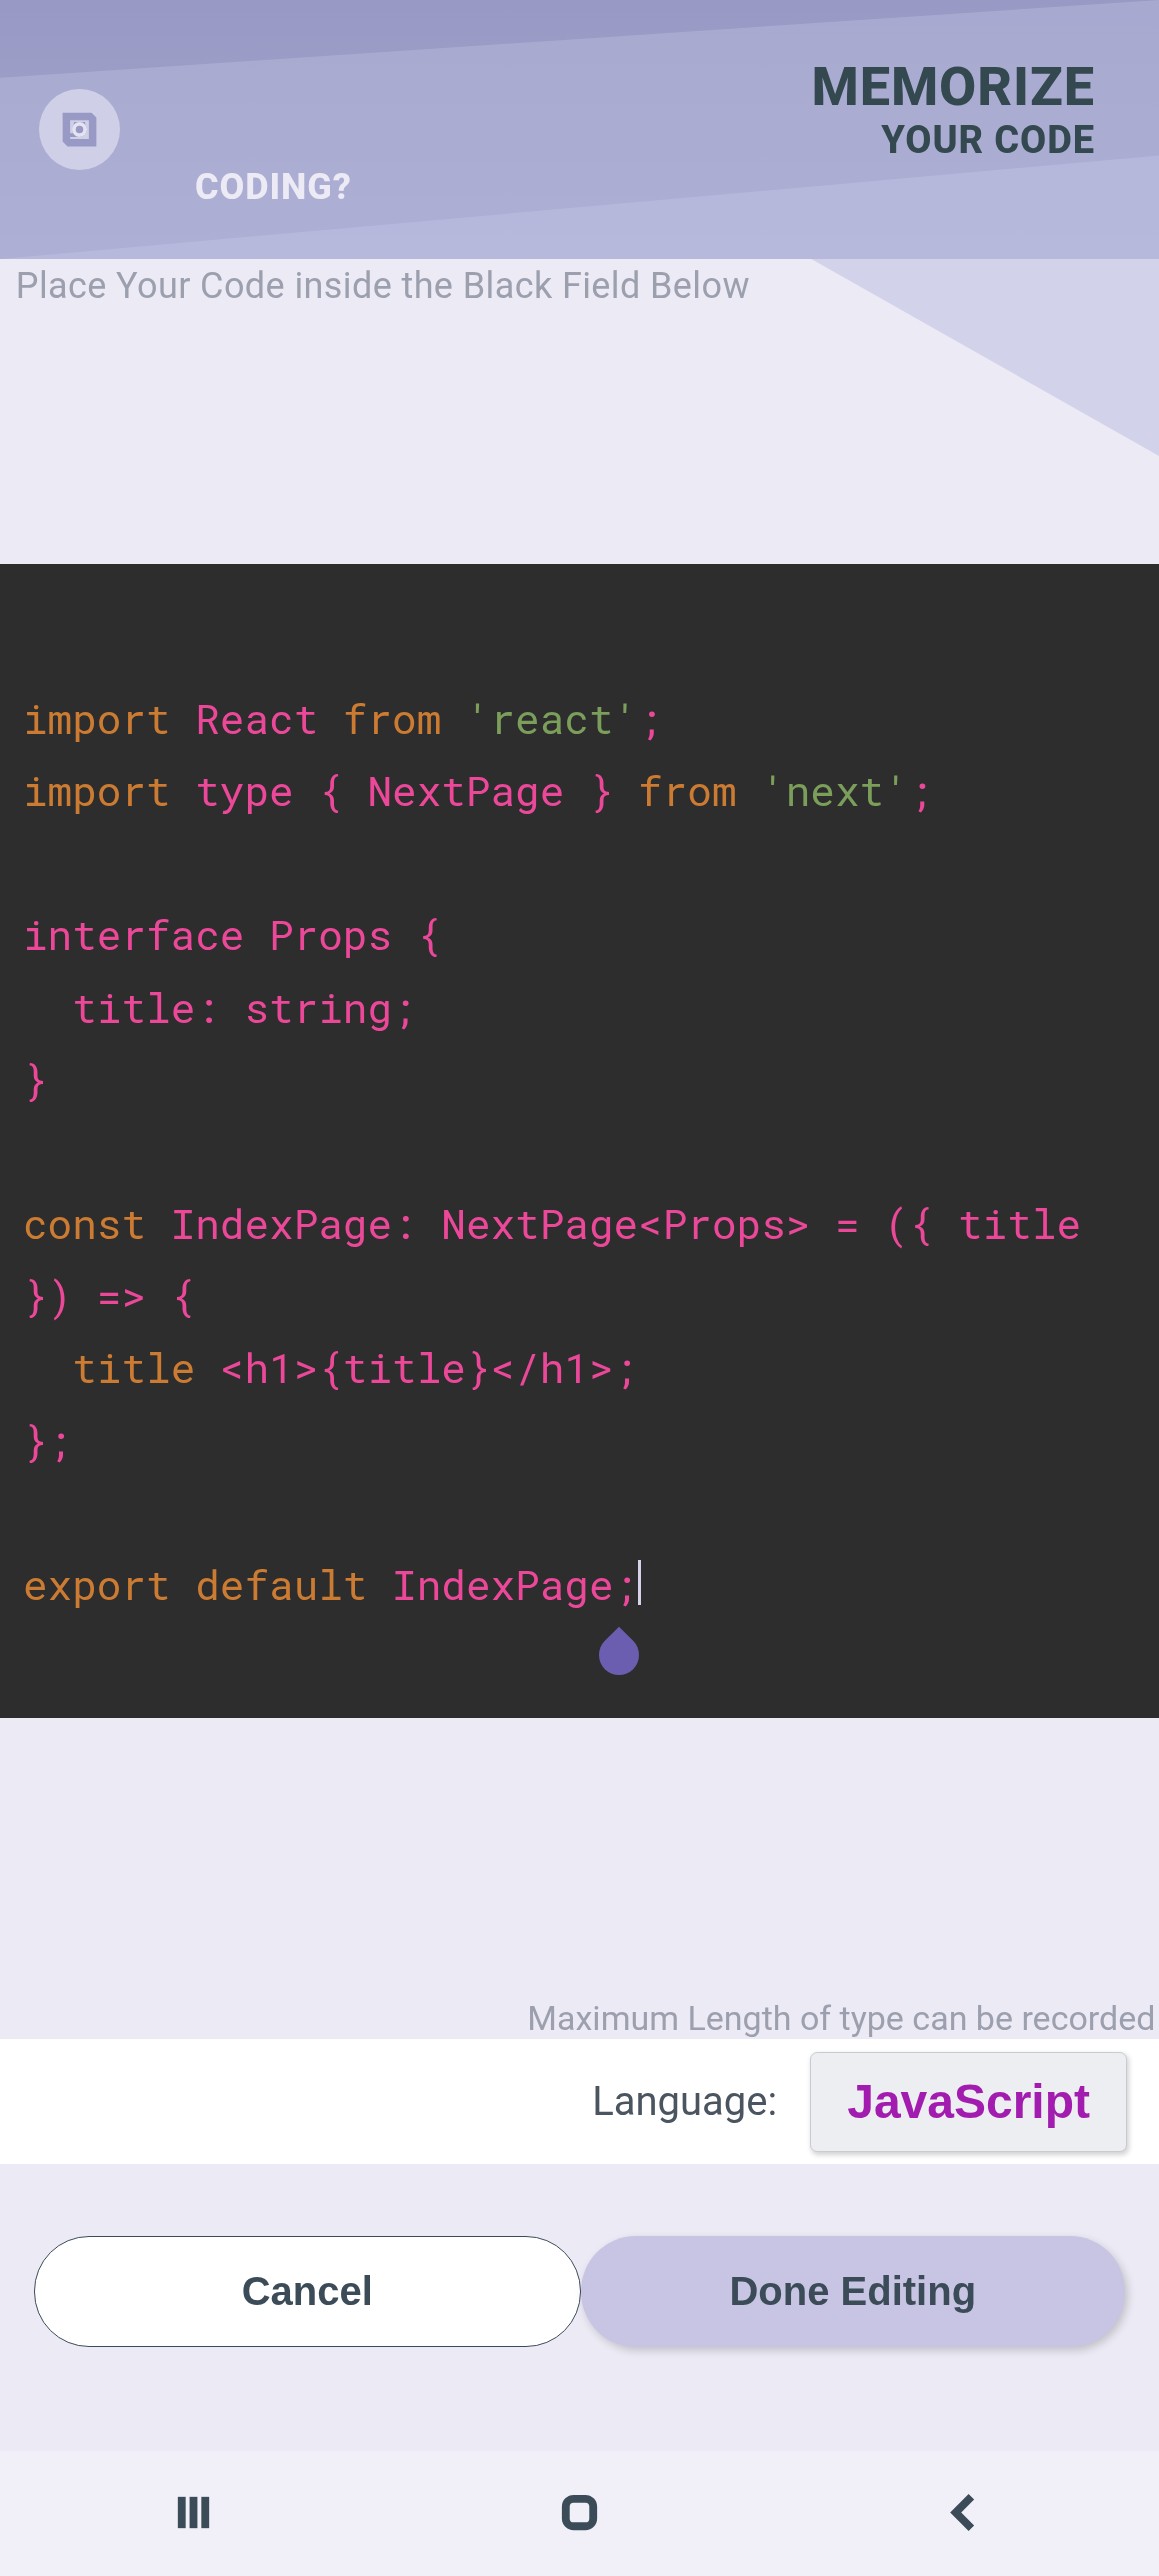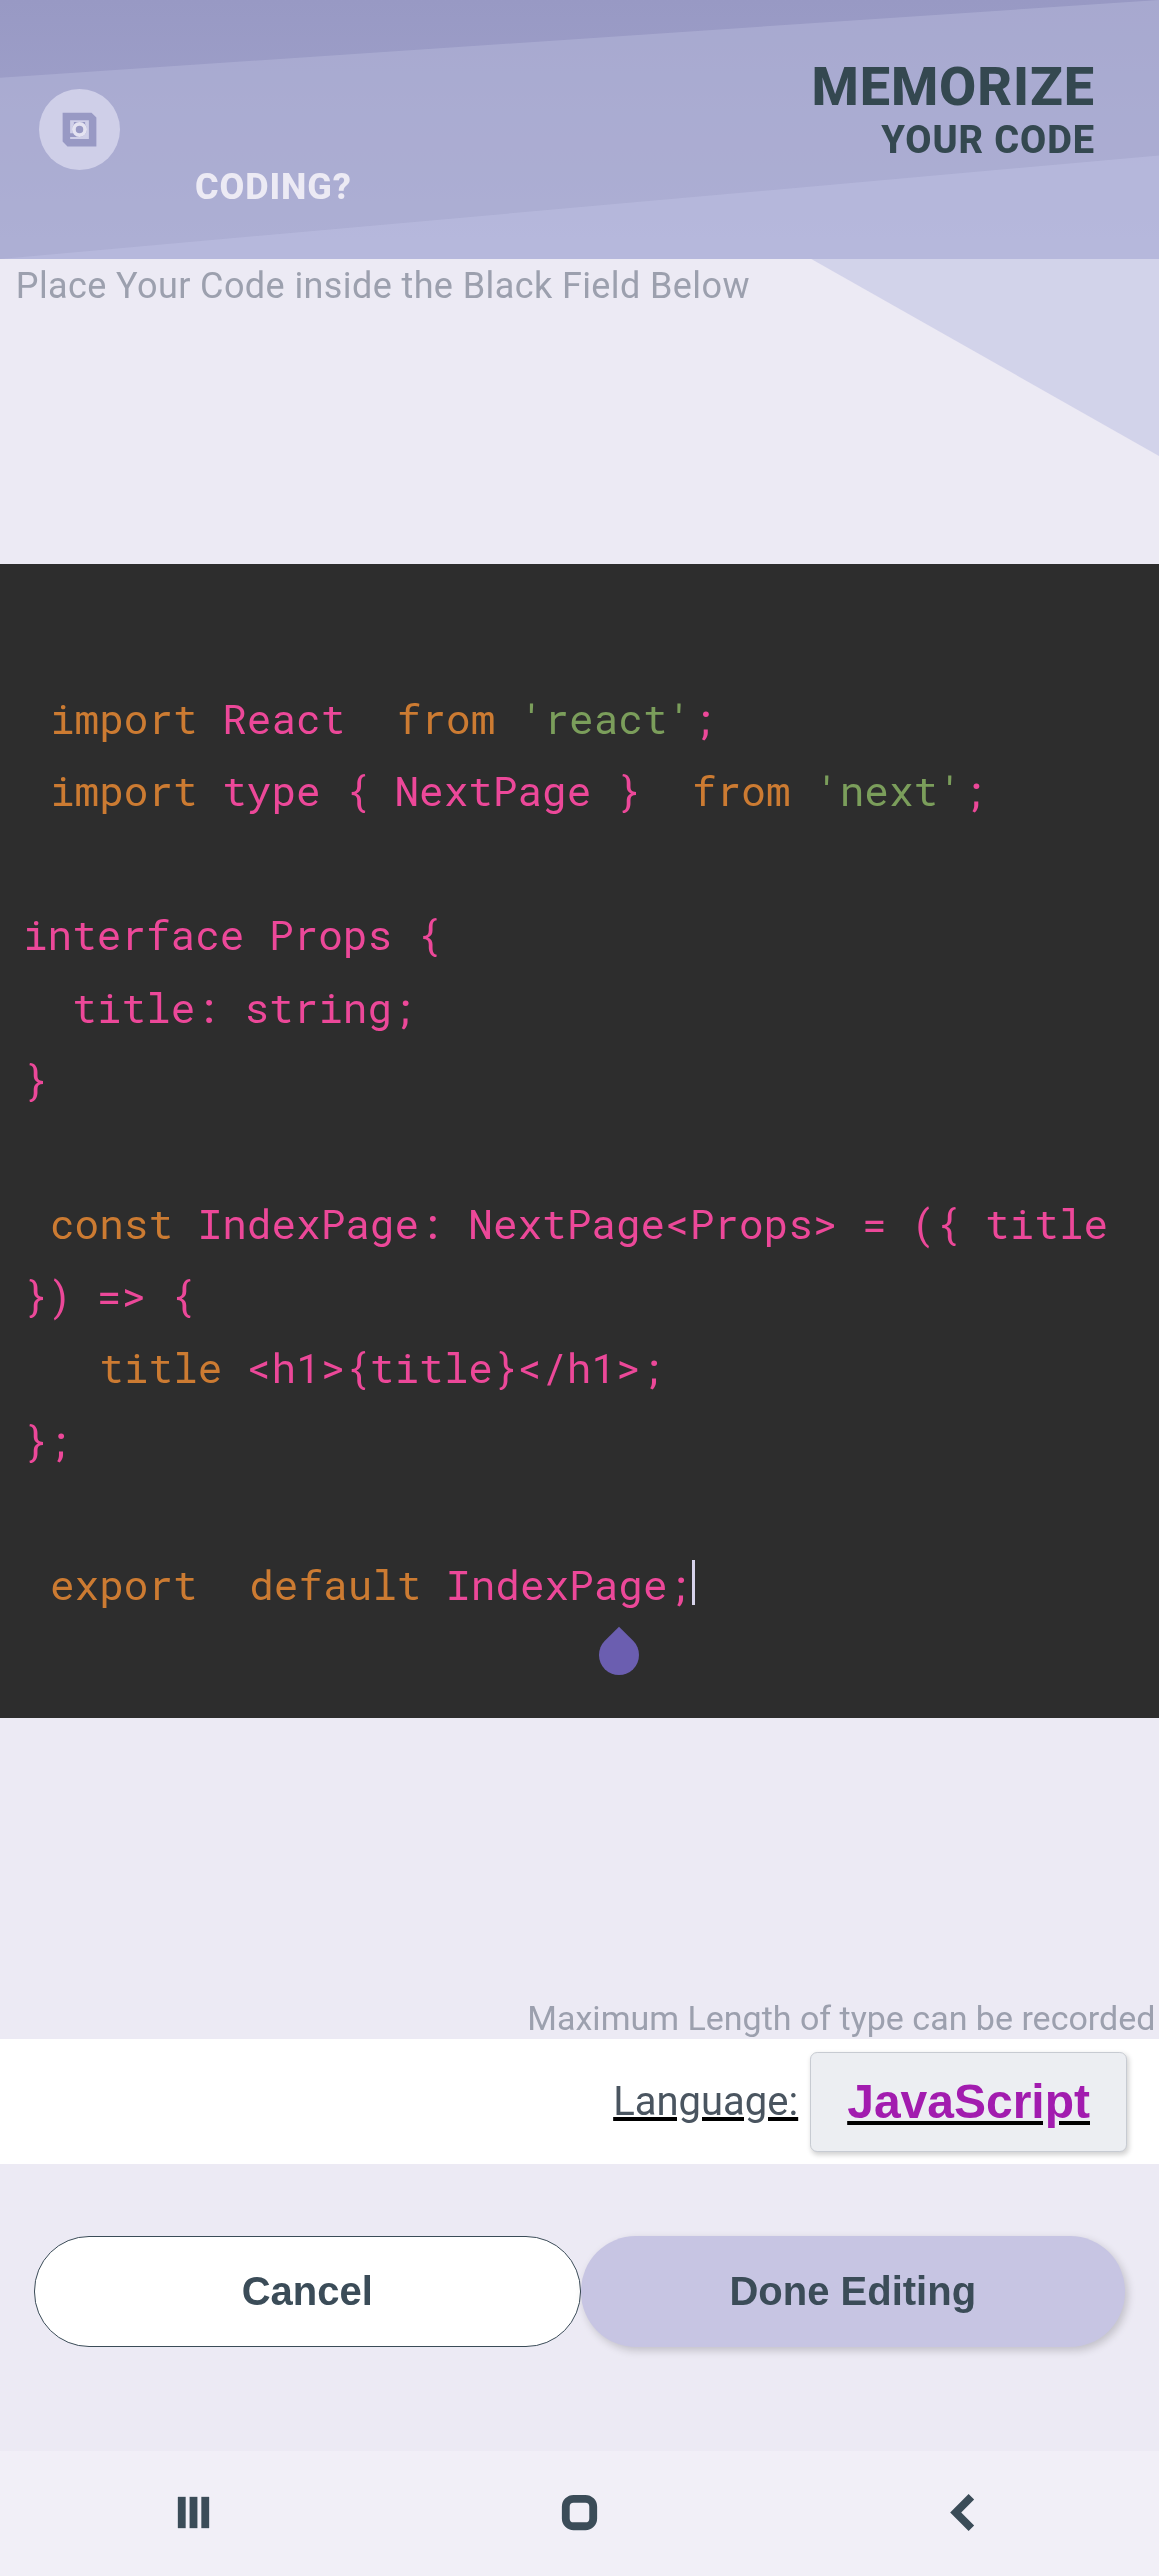--- a/index.html
+++ b/index.html
@@ -64,21 +64,21 @@
 
   
   .editor {
     position:absolute; left:0; top:564px; width:100%; height:1154px;
     background:#2d2d2d; color:#d2d4d8;
     font-family: "Roboto Mono","SF Mono",Menlo,Consolas,monospace;
     font-size:41px; line-height:1.76;
     padding:118px 23px 23px 23px;
     white-space:pre-wrap; word-break:break-word;
   }
-  .kw  { color:#cc7b32;margin-left:27px; }   
+  .kw  { color:#cc7b32; }   
   .str { color:#7b9e5b; }   
   .txt { color:#ec4899; }
 
   
   .caret {
     display:inline-block; width:2.7px; height:45px; background:#d6d2ea; vertical-align:-5.4px;
   }
   
   .cursor-handle {
     position:absolute;
@@ -88,21 +88,21 @@
   }
 
   .maxlen {
     position:absolute; right:3.6px; top:1998px;
     font-size:34px; color:#9ca0ae;
   }
 
   .langrow {
     position:absolute; left:0; top:2039px; width:100%; height:125px;
     background:#ffffff;
-    display:flex; align-items:center; justify-content:flex-end; gap:12px; padding-right:32px;text-decoration:underline;
+    display:flex; align-items:center; justify-content:flex-end; gap:33px; padding-right:32px;
   }
   .langlabel { font-size:40px; color:#4a5560; }
   .langbtn {
     background:#eceef2; border:0.9px solid #c7cbd2; border-radius:7.2px;
     padding:21.5px 36px; font-size:48px; font-weight:700; color:#a21caf;
     box-shadow: 1.8px 2.7px 5.4px rgba(0,0,0,.18);
   }
 
   .btnrow {
     position:absolute; left:0; top:2236px; width:100%;

